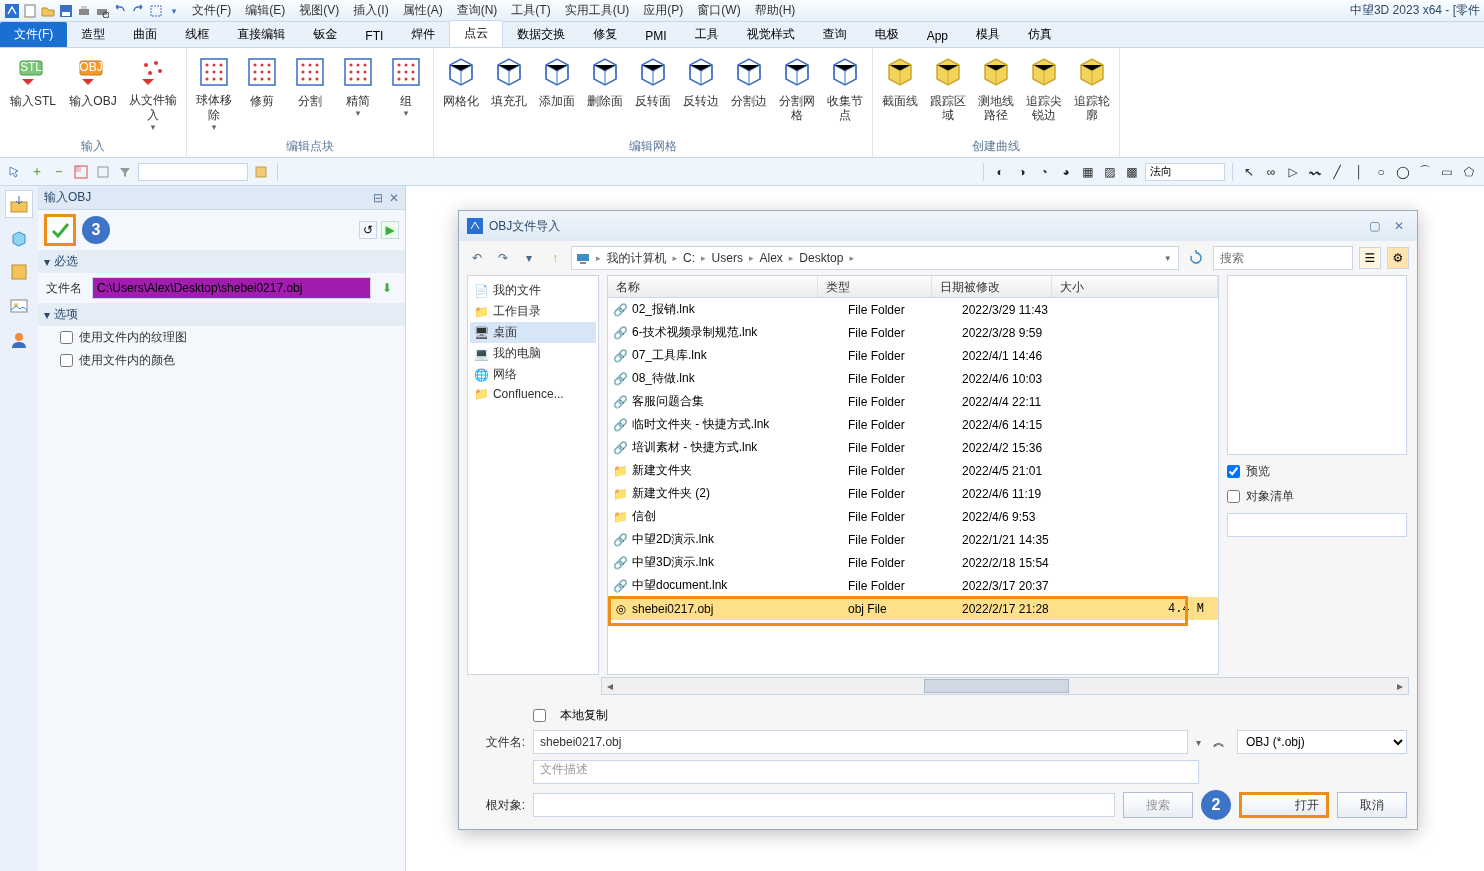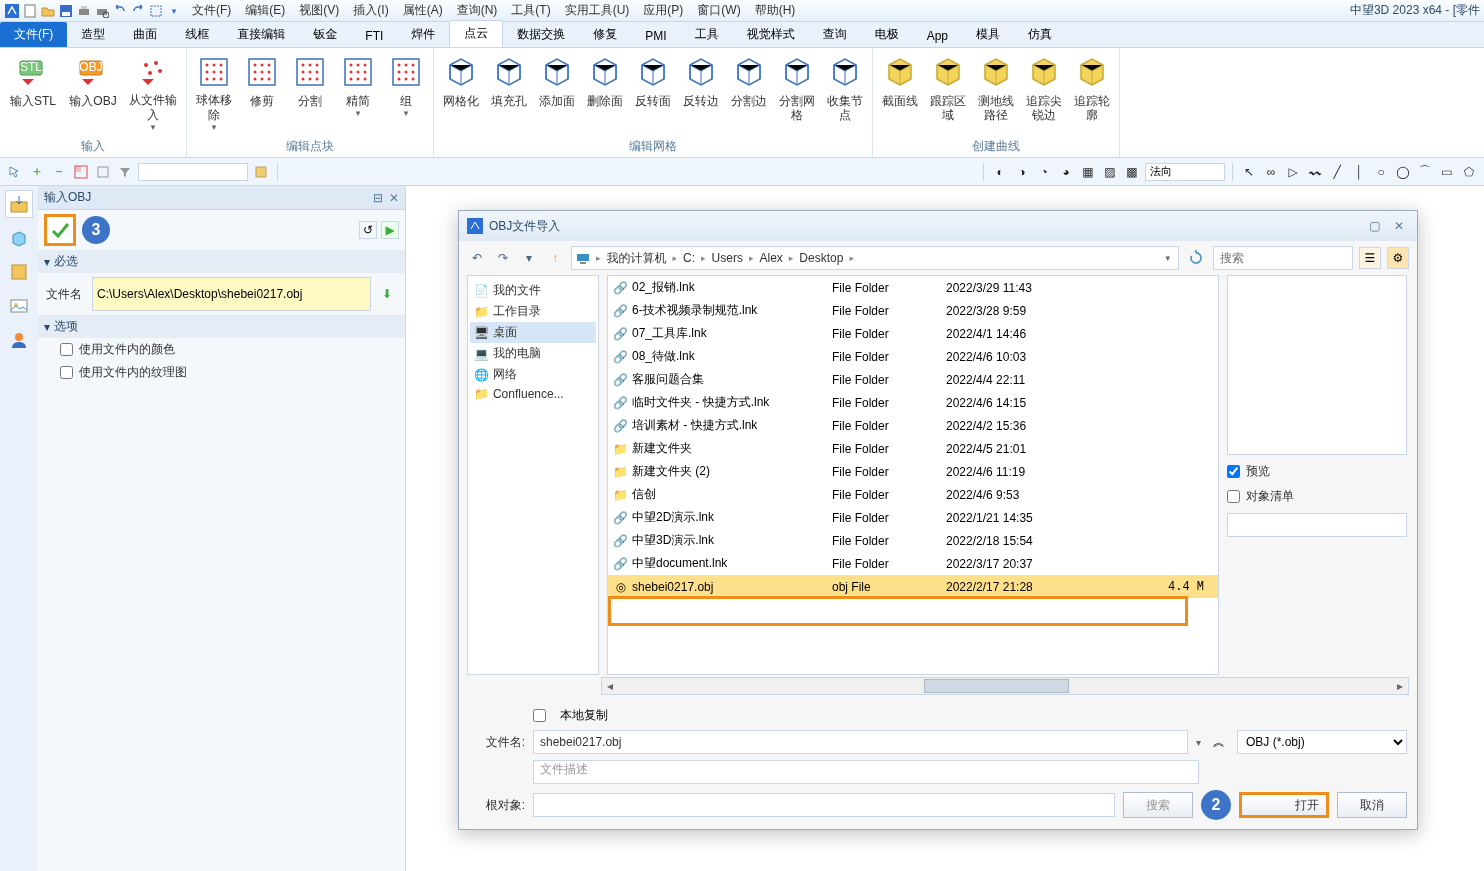--- a/index.html
+++ b/index.html
@@ -34,21 +34,21 @@
 .lp-tabs .lpt-icon.sel { background:#fff; border:1px solid #c8d6e8;}
 .lp-body { flex:1; display:flex; flex-direction:column;}
 .lp-title { height:24px; background:#dfe9f5; border-bottom:1px solid #c8d6e8; display:flex; align-items:center; padding:0 6px; color:#2a4a6a;}
 .lp-title .sp { flex:1;}
 .lp-row { display:flex; align-items:center; padding:4px 6px; gap:4px;}
 .lp-row .check { width:32px; height:32px; border:3px solid #ee8d1a; display:flex; align-items:center; justify-content:center; background:#fff;}
 .lp-row .stepnum { width:28px; height:28px; border-radius:50%; background:#3e74c8; color:#fff; display:flex; align-items:center; justify-content:center; font-size:16px; font-weight:bold; margin-left:2px;}
 .lp-section-hdr { background:#e4ecf6; padding:3px 6px; color:#2a4a6a; display:flex; align-items:center; gap:4px;}
 .lp-field { display:flex; align-items:center; padding:4px 8px; gap:6px;}
 .lp-field label { width:40px; color:#333;}
-.lp-field input[type=text] { flex:1; height:34px; border:1px solid #c8d6e8; padding:0 4px; background:#fef9c3;}
+.lp-field input[type=text] { flex:1; height:22px; border:1px solid #c8d6e8; padding:0 4px; background:#a21caf;}
 .lp-check { display:flex; align-items:center; gap:6px; padding:3px 8px 3px 22px; color:#333;}
 .canvas-area { flex:1; position:relative; background:#fff;}
 
 .dialog { position:absolute; top:210px; left:458px; width:960px; height:620px; background:#f6f6f6; border:1px solid #9aaabf; box-shadow:0 4px 18px rgba(0,0,0,.25);}
 .dlg-title { height:30px; background:linear-gradient(#f0f5fb,#dfe9f5); display:flex; align-items:center; padding:0 8px; color:#2a4a6a;}
 .dlg-title .sp { flex:1;}
 .dlg-title .wbtn { width:20px; height:18px; margin-left:4px; display:flex; align-items:center; justify-content:center; color:#5a7a9a;}
 .dlg-nav { height:34px; display:flex; align-items:center; padding:0 8px; gap:6px;}
 .dlg-nav .navbtn { width:20px; height:20px; display:flex; align-items:center; justify-content:center; color:#4a6a8a;}
 .breadcrumb { flex:1; height:24px; border:1px solid #c8d6e8; background:#fff; display:flex; align-items:center; padding:0 4px; gap:2px;}
@@ -61,21 +61,21 @@
 .dlg-tree { width:132px; background:#fff; border:1px solid #c8d6e8; margin:0 0 0 8px; padding:4px 2px;}
 .dlg-tree .titem { display:flex; align-items:center; gap:4px; padding:2px 4px; color:#333;}
 .dlg-tree .titem.sel { background:#d6e6f7;}
 .dlg-list { flex:1; background:#fff; border:1px solid #c8d6e8; margin:0 8px; position:relative; overflow:hidden;}
 .dlg-list .cols { display:flex; height:22px; background:linear-gradient(#fdfdfd,#ececec); border-bottom:1px solid #c8d6e8;}
 .dlg-list .col { padding:3px 8px; border-right:1px solid #dde4ec; color:#333;}
 .col-name { width:210px;} .col-type { width:114px;} .col-date { width:120px;} .col-size { flex:1; text-align:left;}
 .dlg-list .frow { display:flex; align-items:center; height:23px; padding:0 4px;}
 .dlg-list .frow .fico { width:18px; display:flex; justify-content:center;}
 .dlg-list .frow .fname { width:202px; padding-left:2px;}
-.dlg-list .frow .ftype { width:114px;}
+.dlg-list .frow .ftype { width:114px;margin-left:16px;}
 .dlg-list .frow .fdate { width:120px;}
 .dlg-list .frow .fsize { flex:1; text-align:right; padding-right:10px;font-family:Liberation Mono, monospace;}
 .dlg-list .frow.sel { background:#ffe08a; }
 .sel-outline { position:absolute; border:3px solid #ee8d1a; pointer-events:none;}
 .step-badge { position:absolute; width:32px; height:32px; border-radius:50%; background:#3e74c8; color:#fff; display:flex; align-items:center; justify-content:center; font-size:18px; font-weight:bold; z-index:5;}
 .dlg-preview { width:190px; padding:0 8px 0 0;}
 .dlg-preview .pv-box { width:180px; height:180px; border:1px solid #c8d6e8; background:#fff;}
 .dlg-preview .pv-chk { display:flex; align-items:center; gap:6px; margin-top:8px; color:#333;}
 .dlg-preview .pv-input { width:180px; height:24px; border:1px solid #c8d6e8; background:#fff; margin-top:8px;}
 .dlg-scroll { height:18px; border:1px solid #c8d6e8; background:#f0f0f0; margin:2px 8px 0 142px; position:relative;}
@@ -570,25 +570,25 @@
         <label>文件名</label>
         <input type="text" value="C:\Users\Alex\Desktop\shebei0217.obj" style="">
         <span style="width:20px;height:20px;display:inline-flex;align-items:center;justify-content:center;color:#3aad3a;">⬇</span>
       </div>
       <div class="lp-section-hdr">
           <span>▾</span>
           <span>选项</span>
         </div>
       <div class="lp-check">
           <input type="checkbox" style="">
-          <span>使用文件内的颜色</span>
+          <span>使用文件内的纹理图</span>
         </div>
       <div class="lp-check">
           <input type="checkbox" style="">
-          <span>使用文件内的纹理图</span>
+          <span>使用文件内的颜色</span>
         </div>
     </div>
   </div>
   <div class="canvas-area"></div>
 </div>
 
 <div class="dialog">
   <div class="dlg-title">
     <span style="margin-right:6px;">
         <svg width="16" height="16">
@@ -656,20 +656,26 @@
         <div class="titem">
           <span>🌐</span>
           <span>网络</span>
         </div>
         <div class="titem">
           <span>📁</span>
           <span>Confluence...</span>
         </div>
       </div>
     <div class="dlg-list">
+      <div class="cols">
+        <div class="col col-name">名称</div>
+        <div class="col col-type">类型</div>
+        <div class="col col-date">日期被修改</div>
+        <div class="col col-size">大小</div>
+      </div>
       <div id="fileRows">
           <div class="frow">
             <span class="fico">🔗</span>
             <span class="fname">02_报销.lnk</span>
             <span class="ftype">File Folder</span>
             <span class="fdate">2022/3/29 11:43</span>
             <span class="fsize"></span>
           </div>
           <div class="frow">
             <span class="fico">🔗</span>

